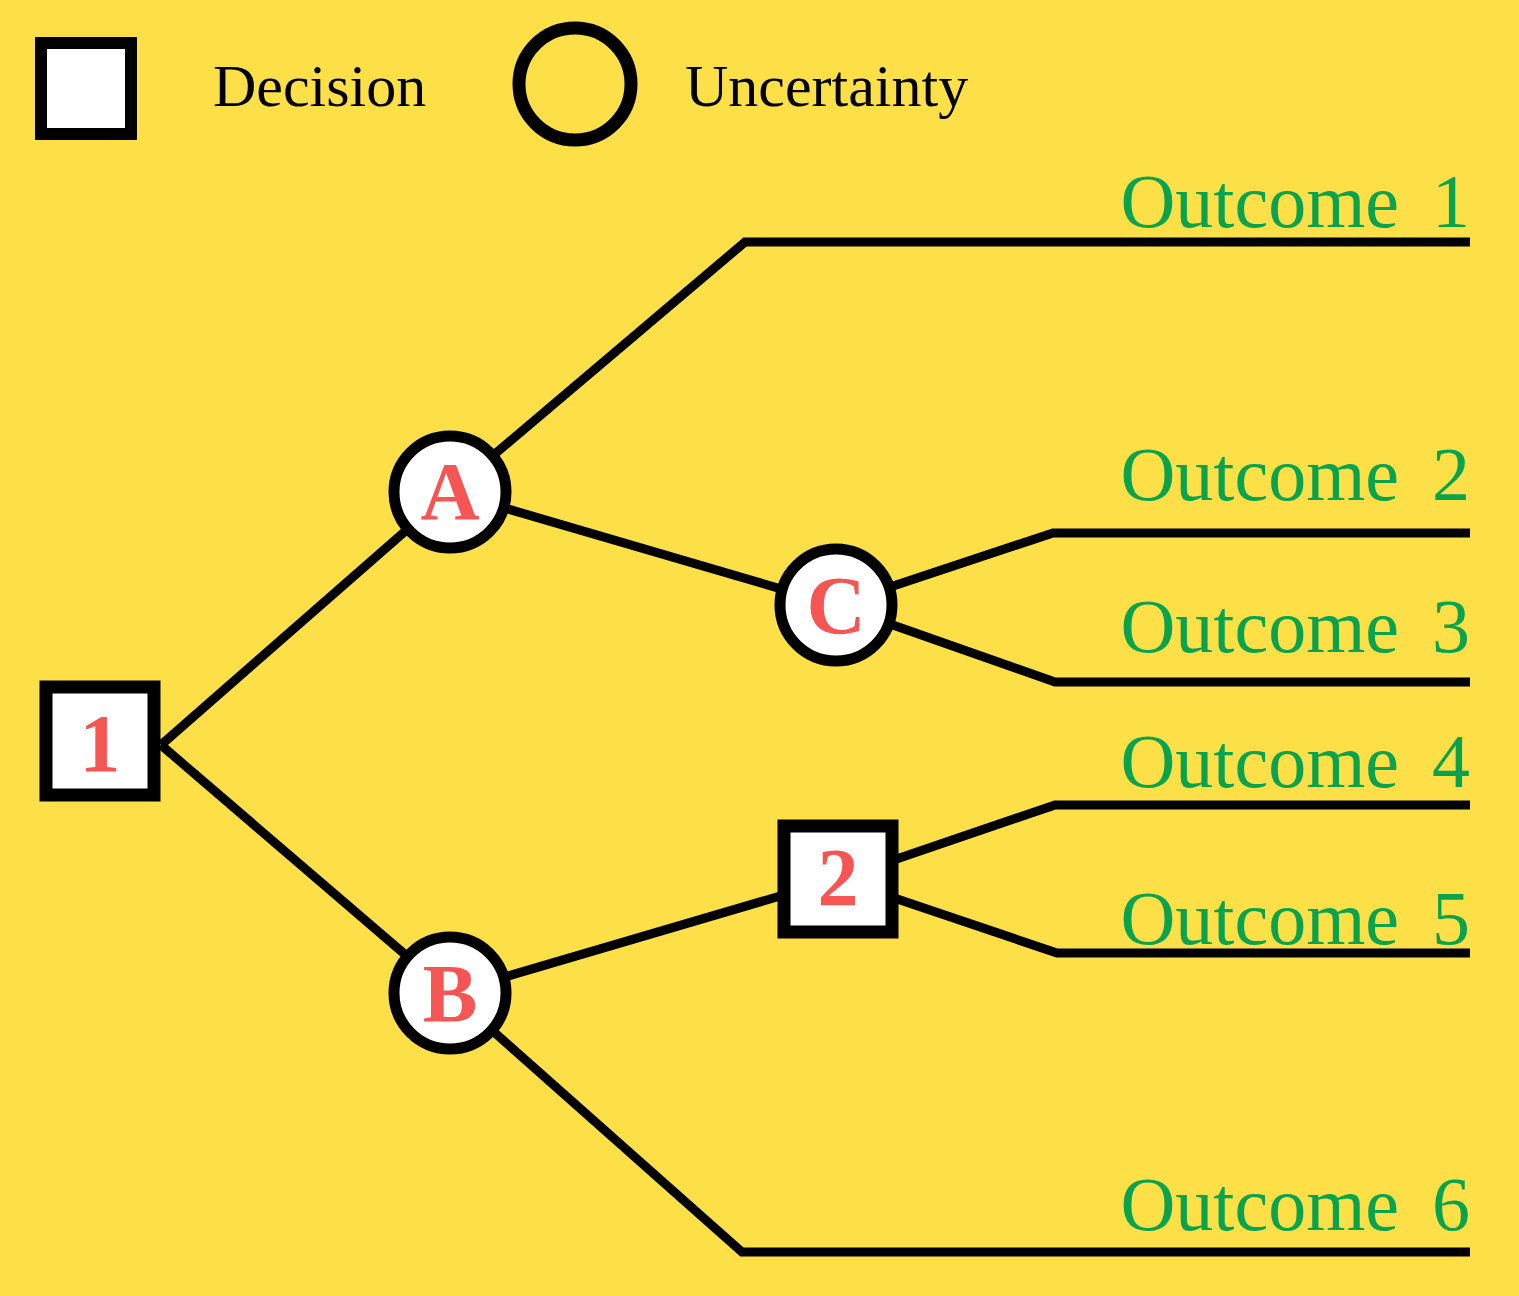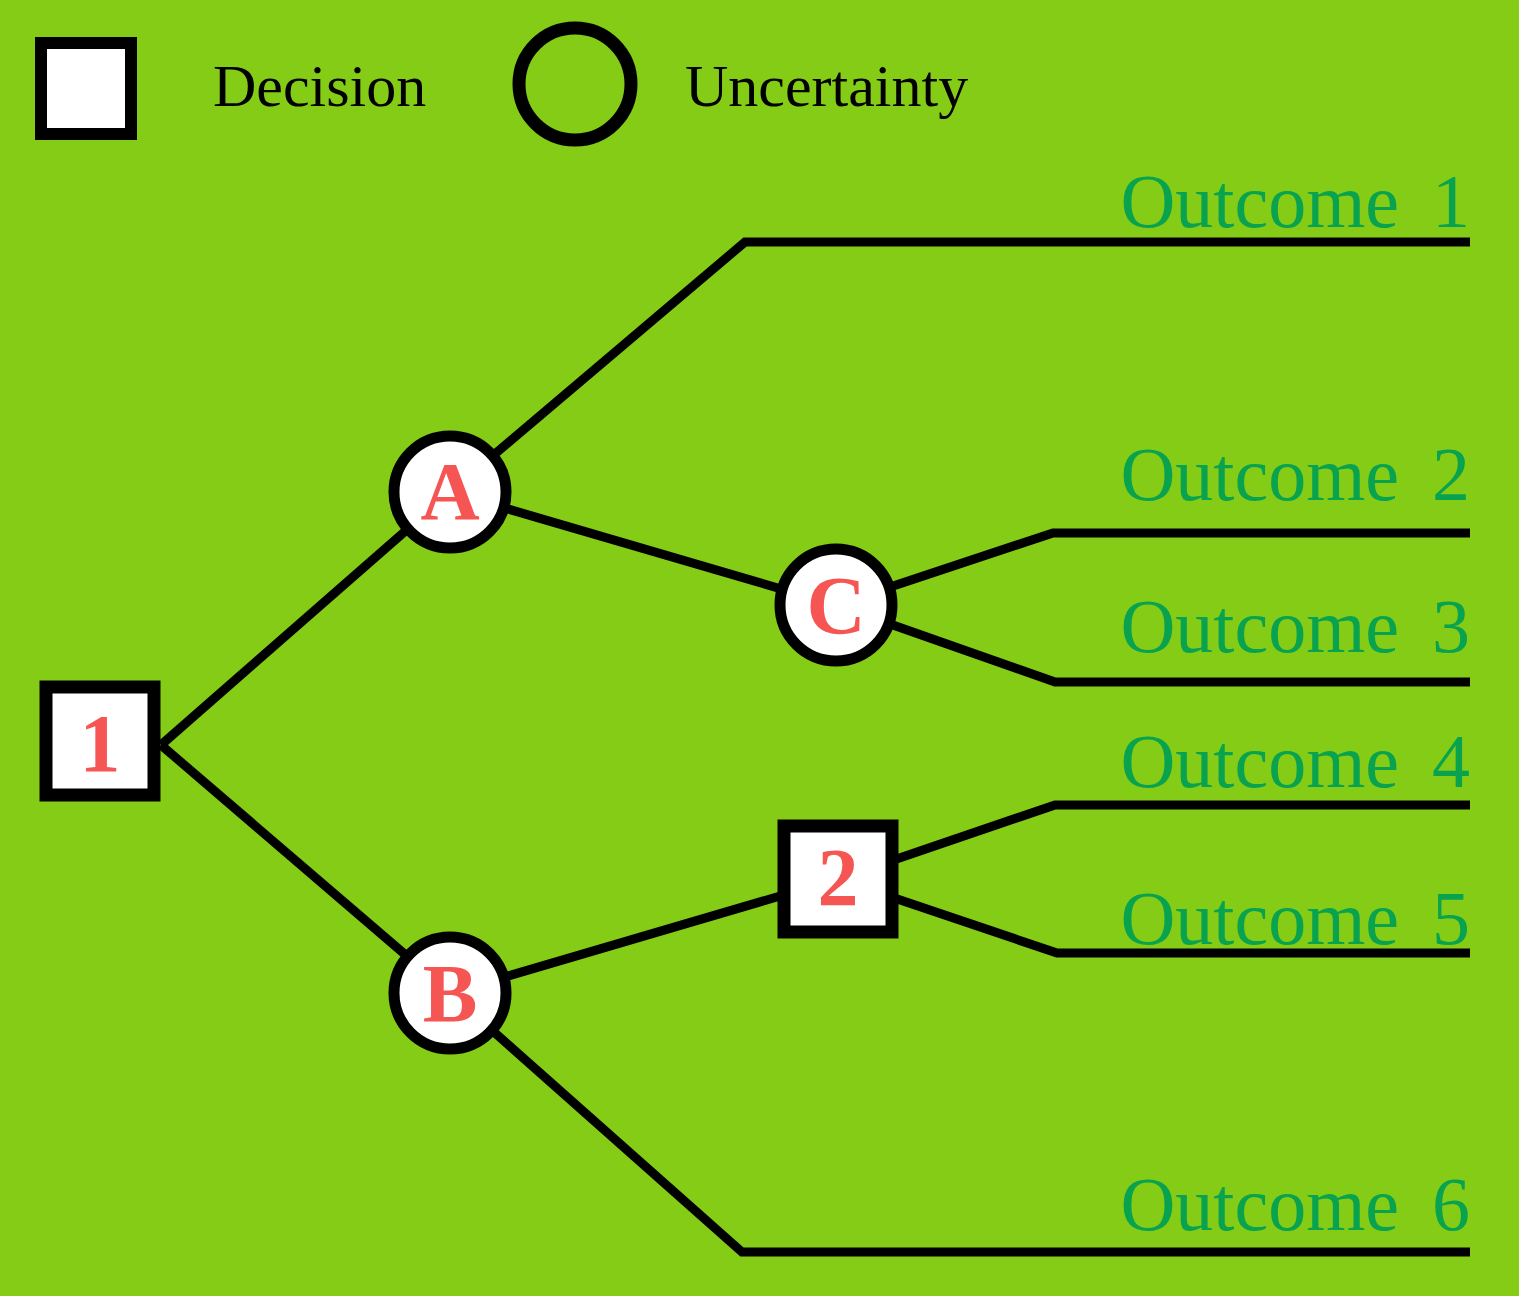--- a/index.html
+++ b/index.html
@@ -4,21 +4,21 @@
 <style>
   html, body {
     margin: 0;
     padding: 0;
     background: #ffffff;
   }
   .stage {
     position: relative;
     width: 1519px;
     height: 1296px;
-    background: #84cc16;
+    background: #fde047;
     font-family: "Liberation Serif", serif;
   }
   svg { display: block; }
   .legend-label {
     font-family: "Liberation Serif", serif;
     font-size: 60px;
     fill: #000000;
   }
   .node-label {
     font-family: "Liberation Serif", serif;

